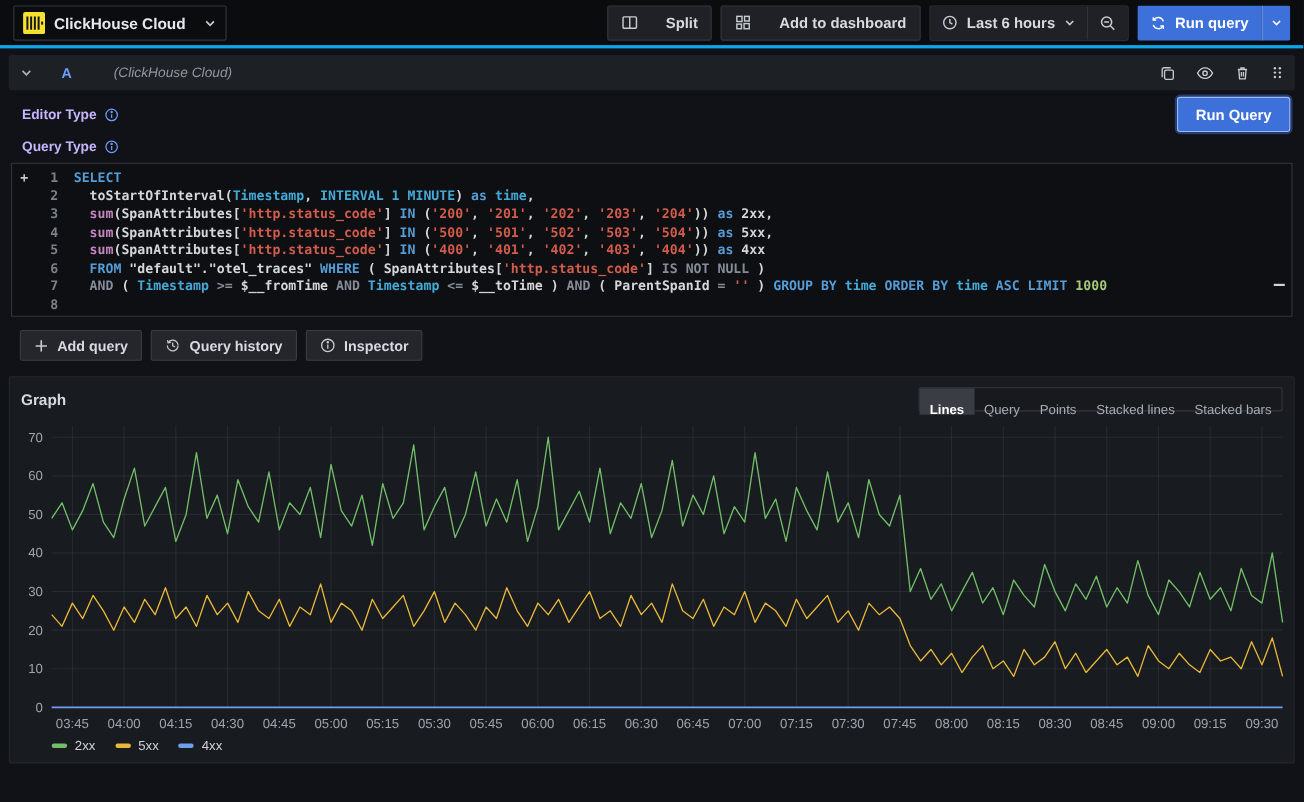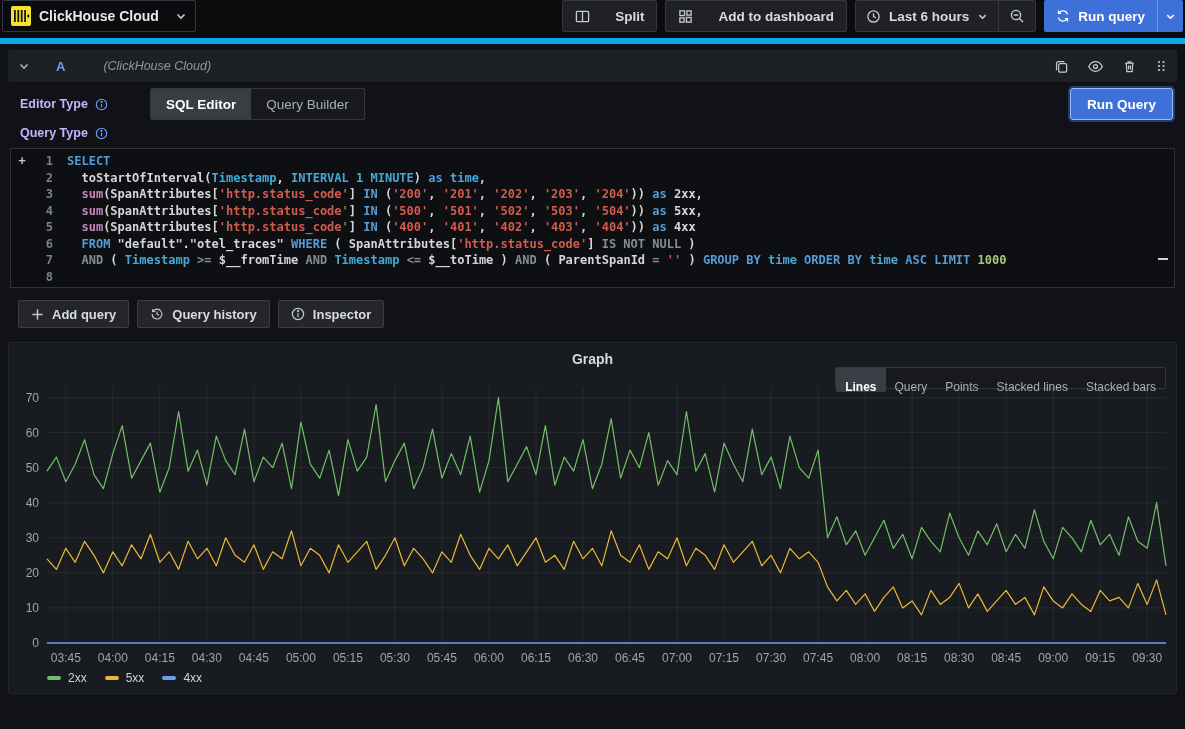--- a/index.html
+++ b/index.html
@@ -1,22 +1,22 @@
 <!DOCTYPE html>
 <html><head>
 <meta charset="utf-8">
 <style>
   * { margin:0; padding:0; box-sizing:border-box; }
   html,body { width:1185px; height:729px; background:#111217; overflow:hidden;
     font-family:"Liberation Sans", sans-serif; color:#d8d9da; }
   svg { display:block; }
 
   
-  .topnav { height:44px; background:#0b0c0e; display:flex; 
-    padding:0 2px; gap:8px; border-bottom:6px solid #0ea5e9; }
+  .topnav { height:44px; background:#0b0c0e; display:flex; align-items:center;
+    padding:0 12px; gap:8px; border-bottom:3px solid #0ea5e9; }
   .ds-picker { width:194px; height:32px; border:1px solid #34373d; border-radius:2px;
     display:flex; align-items:center; gap:8px; padding:0 8px; background:#0b0c0e; cursor:pointer; }
   .ds-label { font-size:14px; font-weight:600; color:#e7e8ec; flex:1; }
   .nav-spacer { flex:1; }
   .nav-btn { height:32px; display:flex; align-items:center; gap:25px; padding:0 12px;
     background:#1f2126; border:1px solid #34373d; border-radius:2px; color:#d7dae0;
     font-size:13.5px; font-weight:700; cursor:pointer; }
   .btn-group { display:flex; height:32px; border:1px solid #34373d; border-radius:2px; overflow:hidden; }
   .btn-group .grp-seg { display:flex; align-items:center; gap:8px; padding:0 10px;
     background:#1f2126; color:#d7dae0; font-size:13.5px; font-weight:700; cursor:pointer; }
@@ -64,21 +64,21 @@
 
   
   .toolbar { display:flex; gap:8px; padding:12px 10px 0; }
   .tb-btn { height:28px; display:flex; align-items:center; gap:8px; padding:0 12px;
     background:#24262c; border:1px solid #3a3d43; border-radius:2px; color:#d7dae0;
     font-size:13px; font-weight:700; cursor:pointer; }
 
   
   .graph-panel { margin:14px 8px 0; background:#181b1f; border:1px solid #24272c;
     border-radius:2px; padding:8px 10px 4px; }
-  .graph-header { display:flex; align-items:center; height:24px;flex-direction:column; }
+  .graph-header { display:flex; align-items:center; height:24px; }
   .graph-title { font-size:14px; font-weight:700; color:#d8d9da; }
   .mode-seg { margin-left:auto; display:inline-flex; height:22px; border:1px solid #34373d;
     border-radius:2px; align-items:stretch; background:#17191d; }
   .mode-seg .seg-item { font-size:12px; padding:12px 9px; }
   .legend { display:flex; gap:18px; align-items:center; padding:2px 0 4px 28px; height:20px; }
   .legend-item { display:flex; align-items:center; gap:7px; font-size:12px; color:#d0d2d8; cursor:pointer; }
   .legend-pill { width:14px; height:4px; border-radius:2px; display:inline-block; }
 </style>
 </head>
 <body>
@@ -221,24 +221,20 @@
     <span class="field-label">
       <span>Editor Type</span>
       <span class="icon" style="color:#6e9fff">
         <svg width="13" height="13" viewBox="0 0 14 14" fill="none" stroke="currentColor" stroke-width="1.2">
             <circle cx="7" cy="7" r="5.6"></circle>
             <line x1="7" y1="6.2" x2="7" y2="10"></line>
             <circle cx="7" cy="4.1" r="0.55" fill="currentColor"></circle>
           </svg>
       </span>
     </span>
-    <div class="seg">
-        <button class="seg-item active">SQL Editor</button>
-        <button class="seg-item">Query Builder</button>
-      </div>
     <button class="run-query-btn">Run Query</button>
   </div>
 
   <div class="ctl-row">
     <span class="field-label">
       <span>Query Type</span>
       <span class="icon" style="color:#6e9fff">
         <svg width="13" height="13" viewBox="0 0 14 14" fill="none" stroke="currentColor" stroke-width="1.2">
             <circle cx="7" cy="7" r="5.6"></circle>
             <line x1="7" y1="6.2" x2="7" y2="10"></line>

